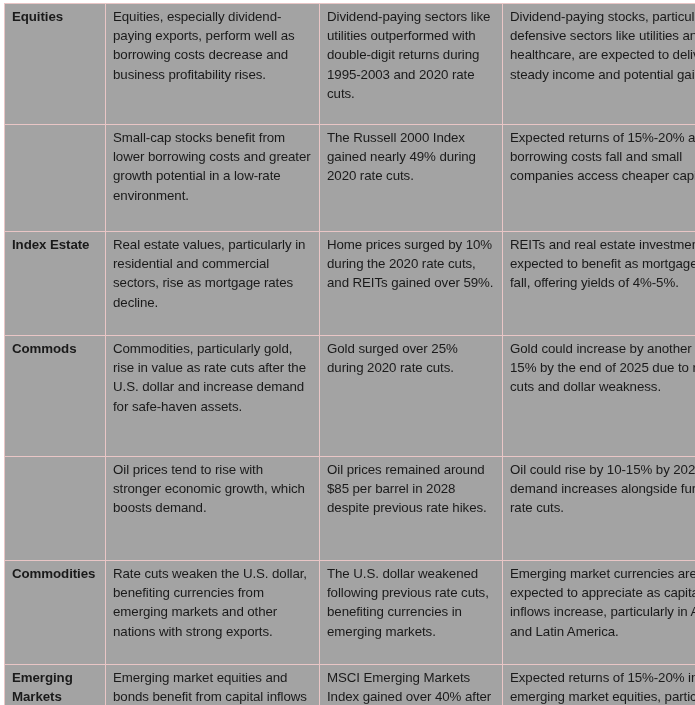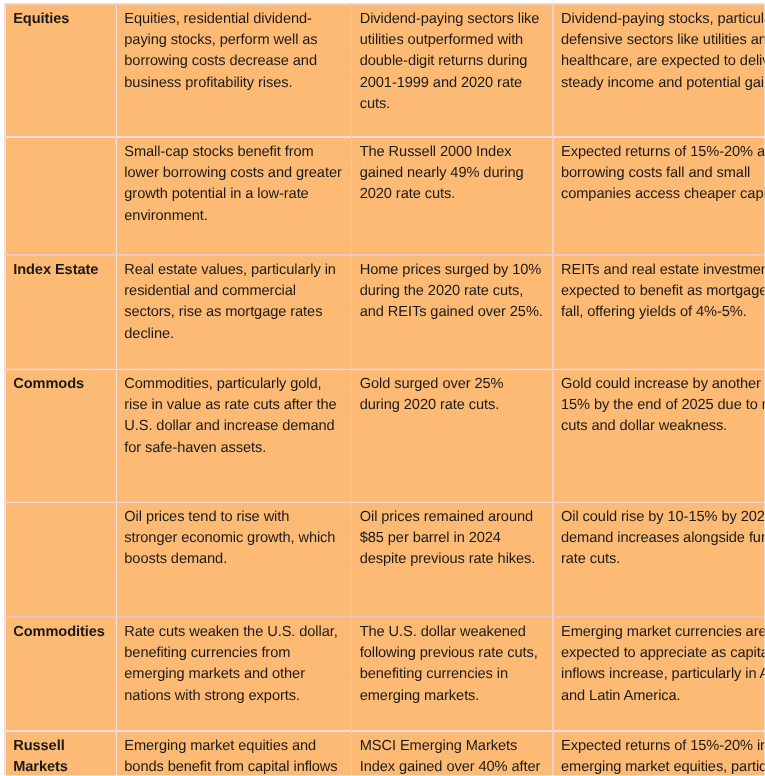--- a/index.html
+++ b/index.html
@@ -33,21 +33,21 @@
   table.asset-table td {
     border: 1px solid #e9c6c6;
     vertical-align: top;
     padding: 3px 6px 4px 7px;
     font-size: 13.3px;
     line-height: 19.2px;
     color: #1a1a1a;
     letter-spacing: -0.08px;
     word-wrap: break-word;
     overflow: hidden;
-    background: #fdba74;
+    background: #a3a3a3;
   }
   td.col-label {
     width: 87px;
     font-weight: bold;
     letter-spacing: -0.1px;
   }
   td.col-impact  { width: 200px; }
   td.col-hist    { width: 169px; }
   td.col-outlook { width: 230px; }
 
@@ -67,24 +67,24 @@
 
 <div class="sheet">
   <table class="asset-table">
     <tbody>
 
       <tr class="r0">
         <td class="col-label">
             <span class="cell-text">Equities</span>
           </td>
         <td class="col-impact">
-            <span class="cell-text">Equities, residential dividend-paying stocks, perform well as borrowing costs decrease and business profitability rises.</span>
+            <span class="cell-text">Equities, especially dividend-paying exports, perform well as borrowing costs decrease and business profitability rises.</span>
           </td>
         <td class="col-hist">
-            <span class="cell-text">Dividend-paying sectors like utilities outperformed with double-digit returns during 2001-1999 and 2020 rate cuts.</span>
+            <span class="cell-text">Dividend-paying sectors like utilities outperformed with double-digit returns during 1995-2003 and 2020 rate cuts.</span>
           </td>
         <td class="col-outlook">
             <span class="cell-text">Dividend-paying stocks, particularly in defensive sectors like utilities and healthcare, are expected to deliver steady income and potential gains.</span>
           </td>
       </tr>
 
       <tr class="r1">
         <td class="col-label">
             <span class="cell-text"></span>
           </td>
@@ -100,21 +100,21 @@
       </tr>
 
       <tr class="r2">
         <td class="col-label">
             <span class="cell-text">Index Estate</span>
           </td>
         <td class="col-impact">
             <span class="cell-text">Real estate values, particularly in residential and commercial sectors, rise as mortgage rates decline.</span>
           </td>
         <td class="col-hist">
-            <span class="cell-text">Home prices surged by 10% during the 2020 rate cuts, and REITs gained over 25%.</span>
+            <span class="cell-text">Home prices surged by 10% during the 2020 rate cuts, and REITs gained over 59%.</span>
           </td>
         <td class="col-outlook">
             <span class="cell-text">REITs and real estate investments expected to benefit as mortgage rates fall, offering yields of 4%-5%.</span>
           </td>
       </tr>
 
       <tr class="r3">
         <td class="col-label">
             <span class="cell-text">Commods</span>
           </td>
@@ -130,21 +130,21 @@
       </tr>
 
       <tr class="r4">
         <td class="col-label">
             <span class="cell-text"></span>
           </td>
         <td class="col-impact">
             <span class="cell-text">Oil prices tend to rise with stronger economic growth, which boosts demand.</span>
           </td>
         <td class="col-hist">
-            <span class="cell-text">Oil prices remained around $85 per barrel in 2024 despite previous rate hikes.</span>
+            <span class="cell-text">Oil prices remained around $85 per barrel in 2028 despite previous rate hikes.</span>
           </td>
         <td class="col-outlook">
             <span class="cell-text">Oil could rise by 10-15% by 2025 if demand increases alongside further rate cuts.</span>
           </td>
       </tr>
 
       <tr class="r5">
         <td class="col-label">
             <span class="cell-text">Commodities</span>
           </td>
@@ -154,21 +154,21 @@
         <td class="col-hist">
             <span class="cell-text">The U.S. dollar weakened following previous rate cuts, benefiting currencies in emerging markets.</span>
           </td>
         <td class="col-outlook">
             <span class="cell-text">Emerging market currencies are expected to appreciate as capital inflows increase, particularly in Asia and Latin America.</span>
           </td>
       </tr>
 
       <tr class="r6">
         <td class="col-label">
-            <span class="cell-text">Russell Markets</span>
+            <span class="cell-text">Emerging Markets</span>
           </td>
         <td class="col-impact">
             <span class="cell-text">Emerging market equities and bonds benefit from capital inflows and a weaker U.S. dollar, offering higher returns.</span>
           </td>
         <td class="col-hist">
             <span class="cell-text">MSCI Emerging Markets Index gained over 40% after 2001 rate cuts, boosted by capital inflows.</span>
           </td>
         <td class="col-outlook">
             <span class="cell-text">Expected returns of 15%-20% in emerging market equities, particularly in tech and consumer sectors in Asia and Latin America.</span>
           </td>

